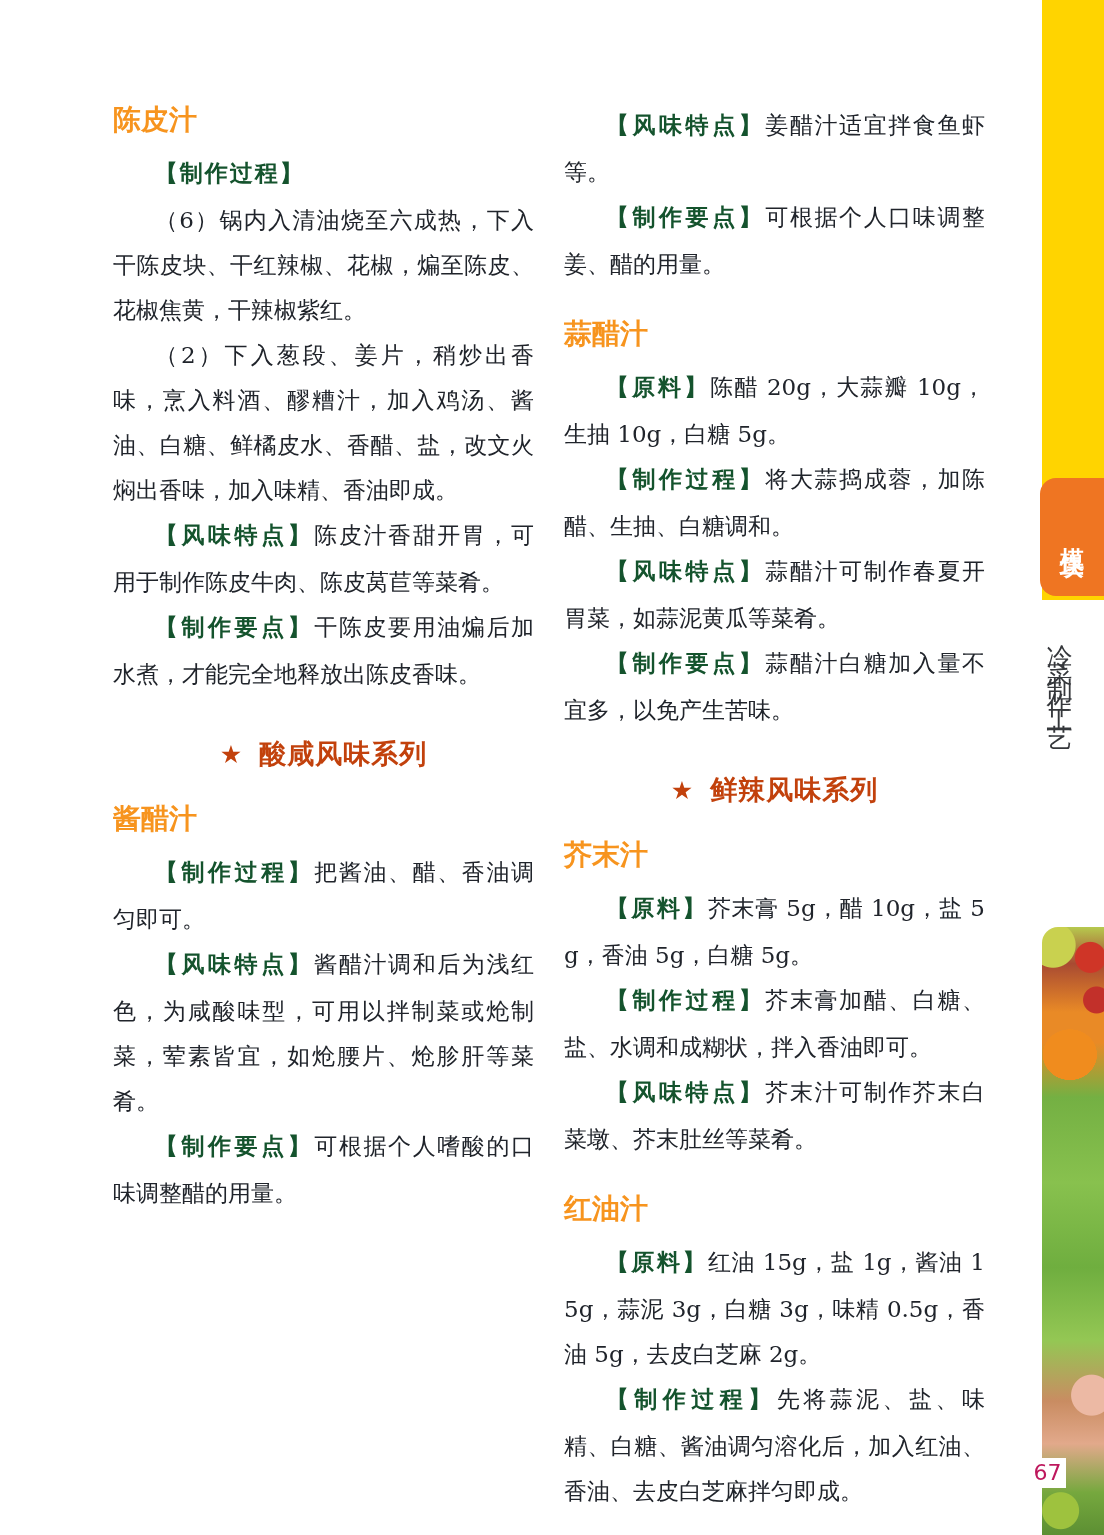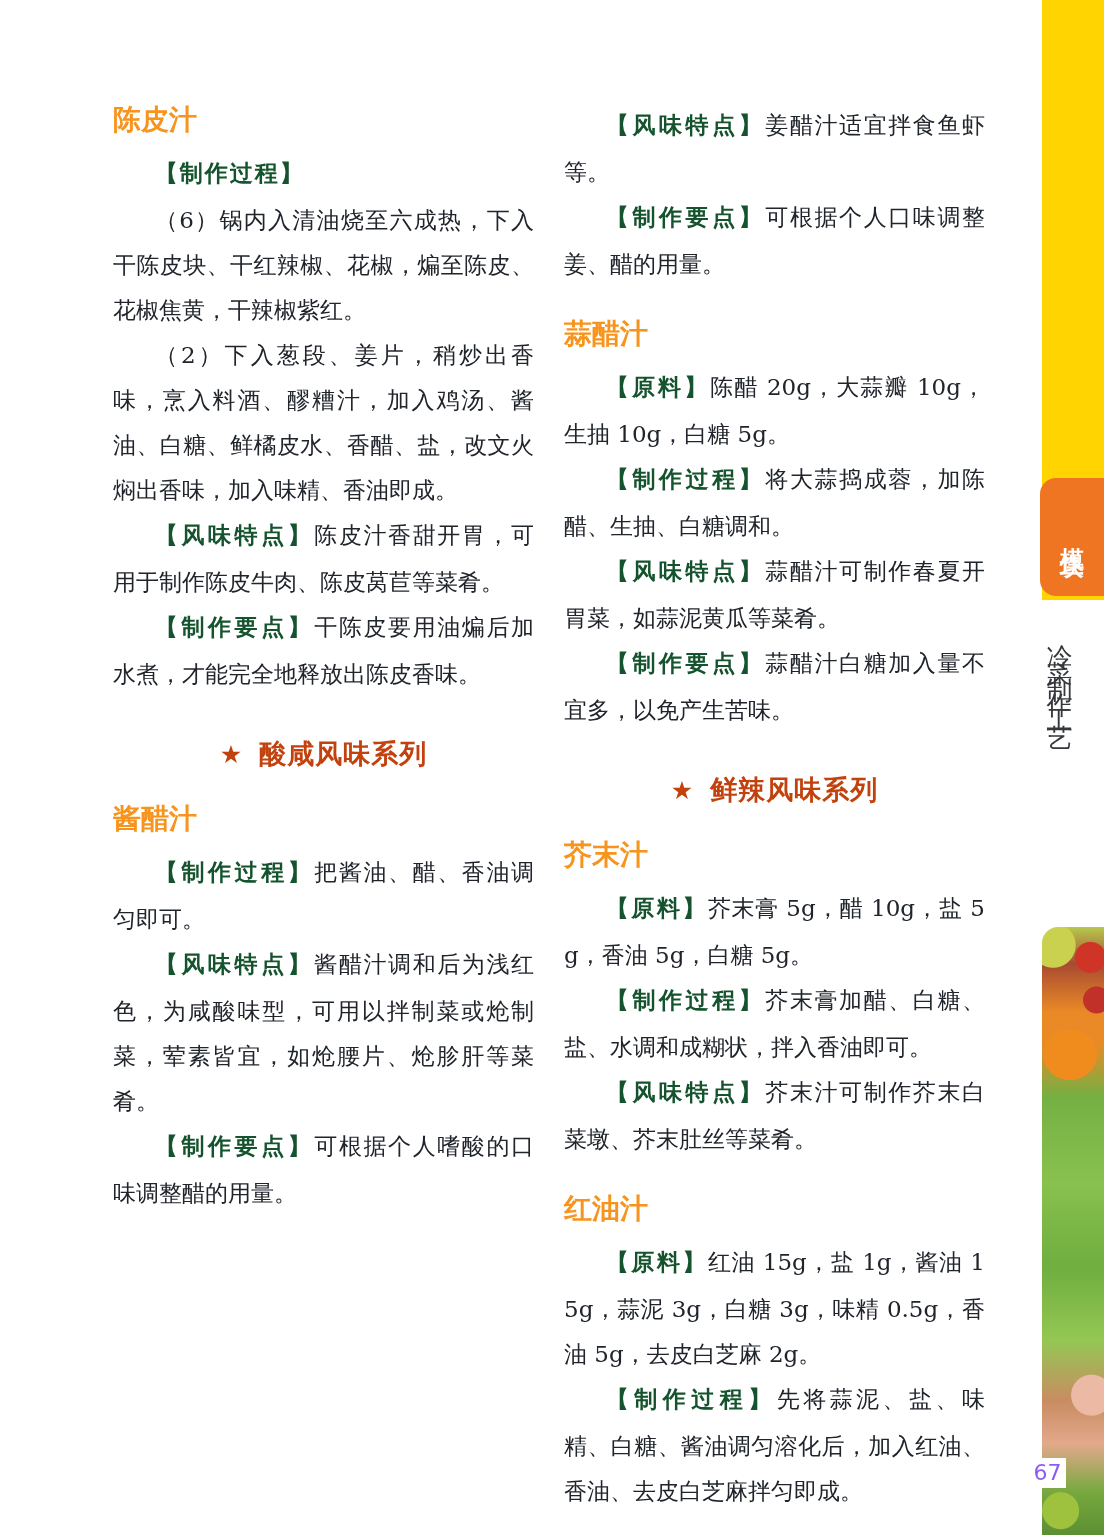--- a/index.html
+++ b/index.html
@@ -111,21 +111,21 @@
 
   .page-num{
     position:absolute;
     right:38px;top:1458px;
     width:37px;height:30px;
     background:#ffffff;
     font-family:"DejaVu Sans","Liberation Sans",sans-serif;
     font-size:22px;
     line-height:30px;
     text-align:center;
-    color:#8b5cf6;
+    color:#be185d;
   }
 </style>
 </head>
 <body>
 
 <div class="page">
 
   <div class="col col-left">
       <h3 class="recipe-title">陈皮汁</h3>
       <p class="para"><span class="plabel">【制作过程】</span></p>

